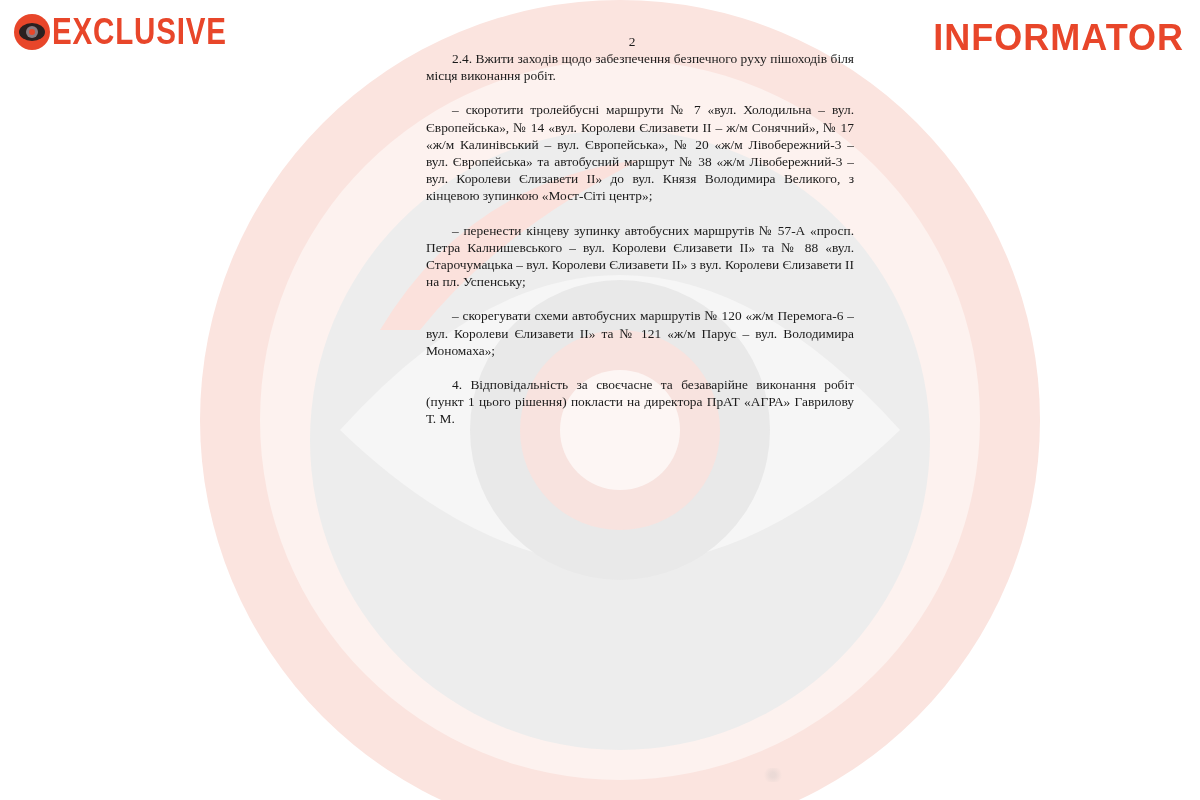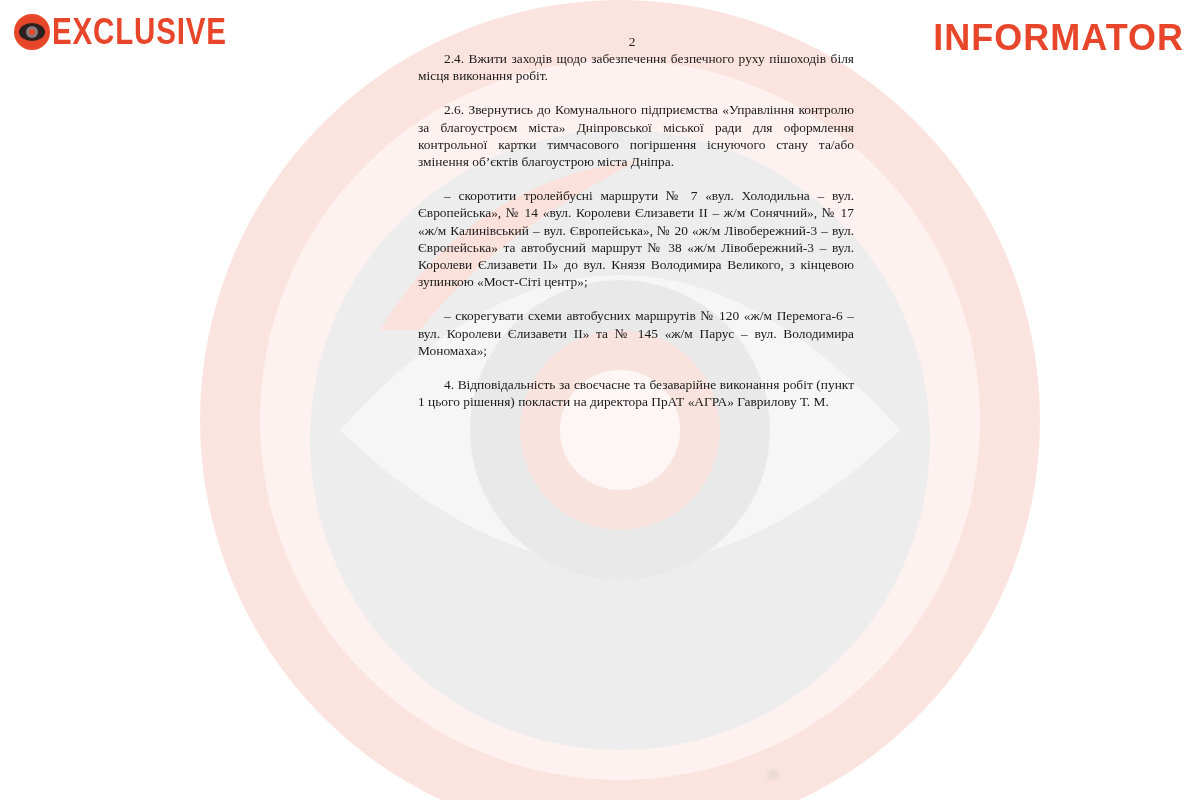--- a/index.html
+++ b/index.html
@@ -42,21 +42,21 @@
   .brand-right {
     position:absolute; right:16px; top:20px; height:36px;
   }
   .brand-right .brand-text { transform-origin:right center; }
   .page {
     position:absolute; left:410px; top:33px; width:444px;
     font-size:13.4px; line-height:17.2px; color:#1a1a1a;
     text-align:justify;
   }
   .page-number { text-align:center; margin:0 0 0 0; line-height:17px; }
-  .para { margin:0 0 17px 8px; text-indent:26px; }
+  .para { margin:0 0 17px 16px; text-indent:26px; }
   .para.last { margin-bottom:0; }
   .stamp {
     position:absolute; left:762px; top:768px; width:22px; height:14px;
     opacity:0.25;
     background:radial-gradient(circle, #bbb 20%, transparent 70%);
   }
 </style>
 </head>
 <body>
 
@@ -80,19 +80,19 @@
   <span class="brand-text">EXCLUSIVE</span>
 </div>
 
 <div class="brand-right">
   <span class="brand-text">INFORMATOR</span>
 </div>
 
 <div class="page">
   <div class="page-number">2</div>
   <p class="para">2.4. Вжити заходів щодо забезпечення безпечного руху пішоходів біля місця виконання робіт.</p>
-  <p class="para">2.6. Звернутись до Комунального підприємства «Управління контролю за благоустроєм міста» Дніпровської міської ради для оформлення контрольної картки тимчасового погіршення існуючого стану та/або змінення об’єктів благоустрою міста Дніпра.</p>
   <p class="para">– скоротити тролейбусні маршрути № 7 «вул. Холодильна – вул. Європейська», № 14 «вул. Королеви Єлизавети II – ж/м Сонячний», № 17 «ж/м Калинівський – вул. Європейська», № 20 «ж/м Лівобережний-3 – вул. Європейська» та автобусний маршрут № 38 «ж/м Лівобережний-3 – вул. Королеви Єлизавети II» до вул. Князя Володимира Великого, з кінцевою зупинкою «Мост-Сіті центр»;</p>
-  <p class="para">– скорегувати схеми автобусних маршрутів № 120 «ж/м Перемога-6 – вул. Королеви Єлизавети II» та № 145 «ж/м Парус – вул. Володимира Мономаха»;</p>
+  <p class="para">– перенести кінцеву зупинку автобусних маршрутів № 57-А «просп. Петра Калнишевського – вул. Королеви Єлизавети II» та № 88 «вул. Старочумацька – вул. Королеви Єлизавети II» з вул. Королеви Єлизавети II на пл. Успенську;</p>
+  <p class="para">– скорегувати схеми автобусних маршрутів № 120 «ж/м Перемога-6 – вул. Королеви Єлизавети II» та № 121 «ж/м Парус – вул. Володимира Мономаха»;</p>
   <p class="para last">4. Відповідальність за своєчасне та безаварійне виконання робіт (пункт 1 цього рішення) покласти на директора ПрАТ «АГРА» Гаврилову Т. М.</p>
 </div>
 
 <div class="stamp"></div>
 
 </body></html>

